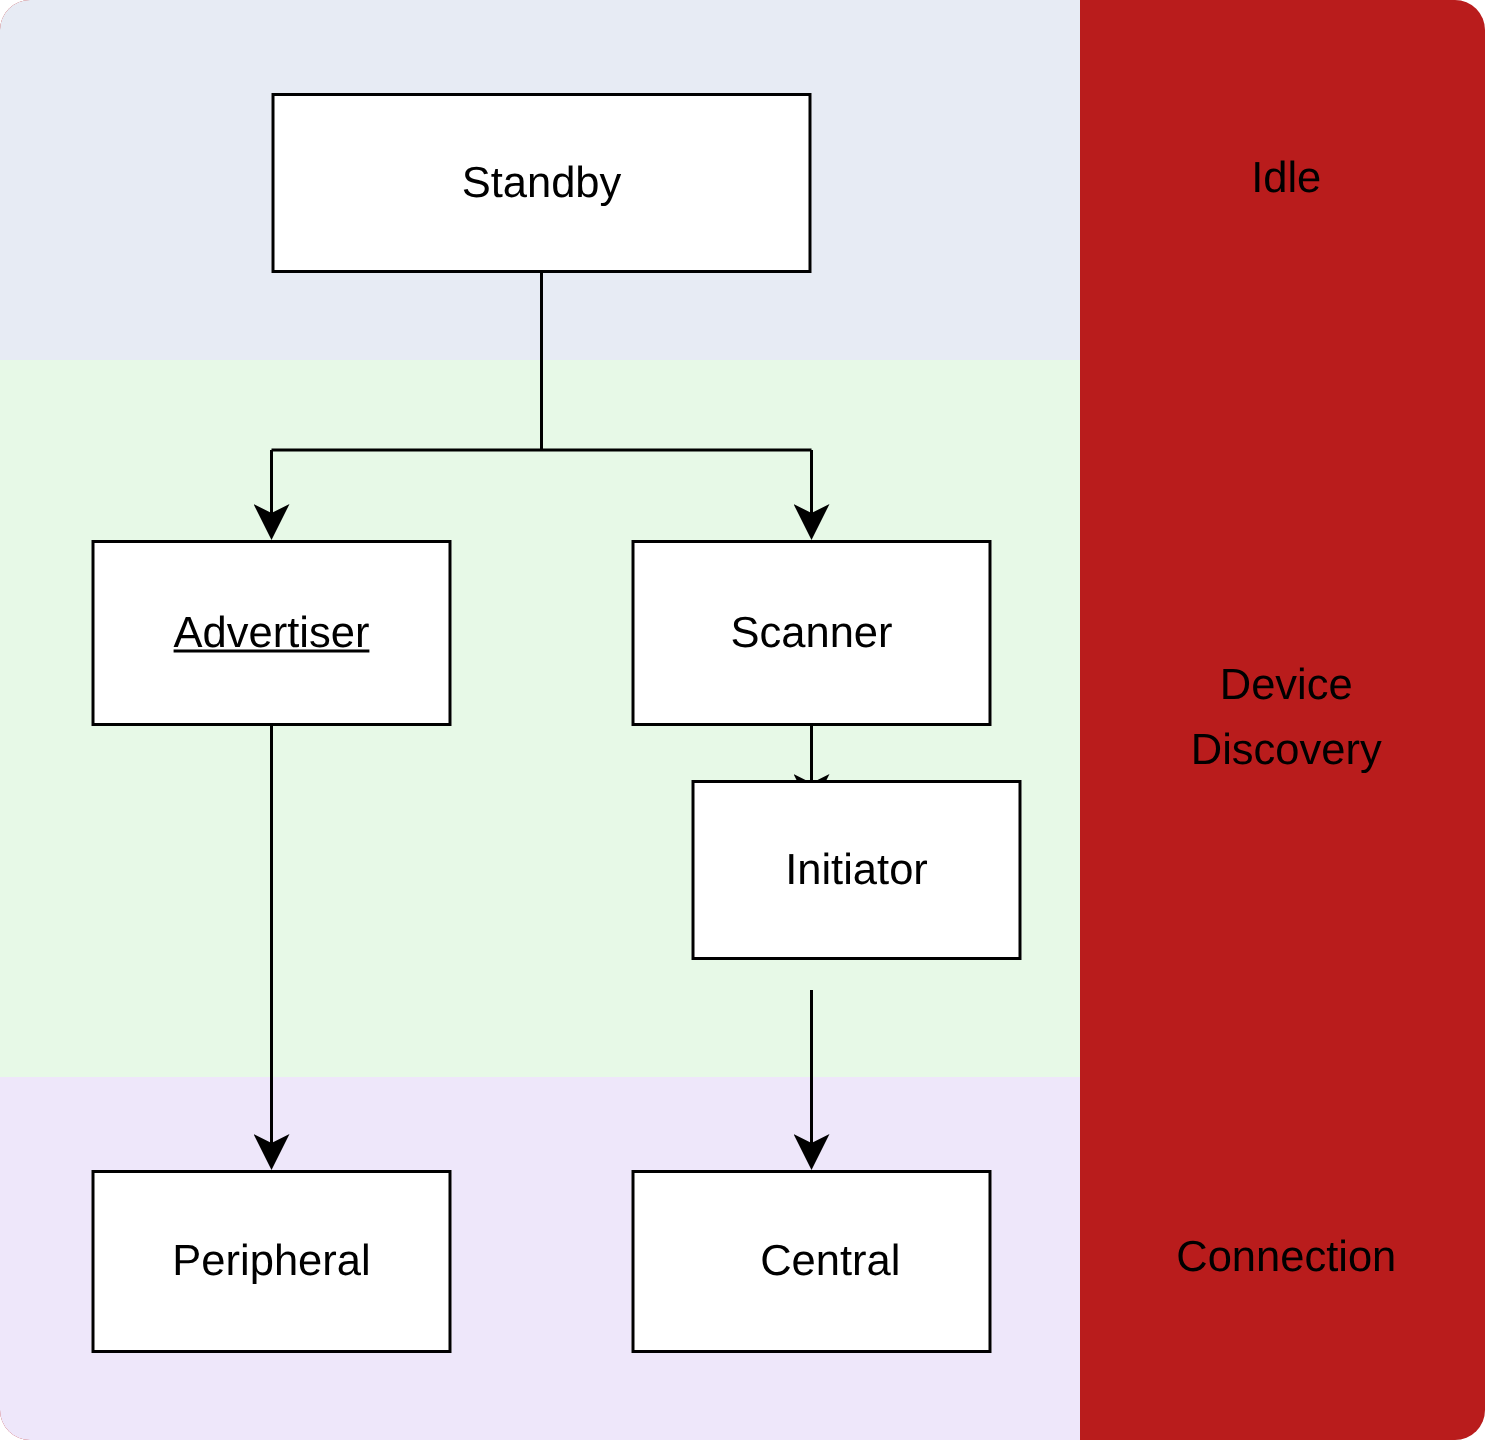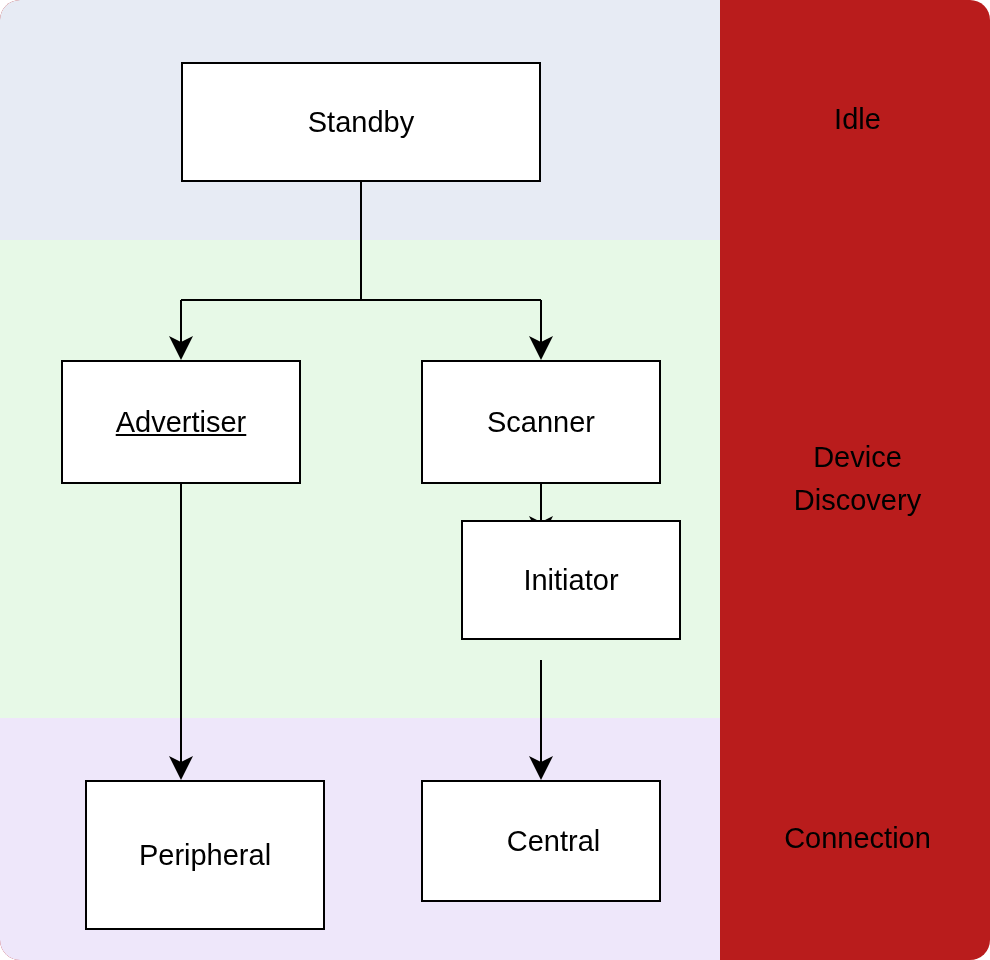--- a/index.html
+++ b/index.html
@@ -44,21 +44,21 @@
     align-items: center;
     justify-content: center;
     font-size: 29px;
     line-height: 1.2;
     text-align: center;
   }
   #node-standby    { left: 181px; top: 62px;  width: 360px; height: 120px; }
   #node-advertiser { left: 61px;  top: 360px; width: 240px; height: 124px; text-decoration: underline; }
   #node-scanner    { left: 421px; top: 360px; width: 240px; height: 124px; }
   #node-initiator  { left: 421px; top: 520px; width: 220px; height: 120px; margin-left: 40px; }
-  #node-peripheral { left: 61px;  top: 780px; width: 240px; height: 150px; margin-left: 24px; }
+  #node-peripheral { left: 61px;  top: 780px; width: 240px; height: 122px; }
   #node-central    { left: 421px; top: 780px; width: 240px; height: 122px; padding-left: 25px; }
 
   .phase-label {
     position: absolute;
     display: flex;
     align-items: center;
     justify-content: center;
     text-align: center;
     font-size: 29px;
     line-height: 1.5;

